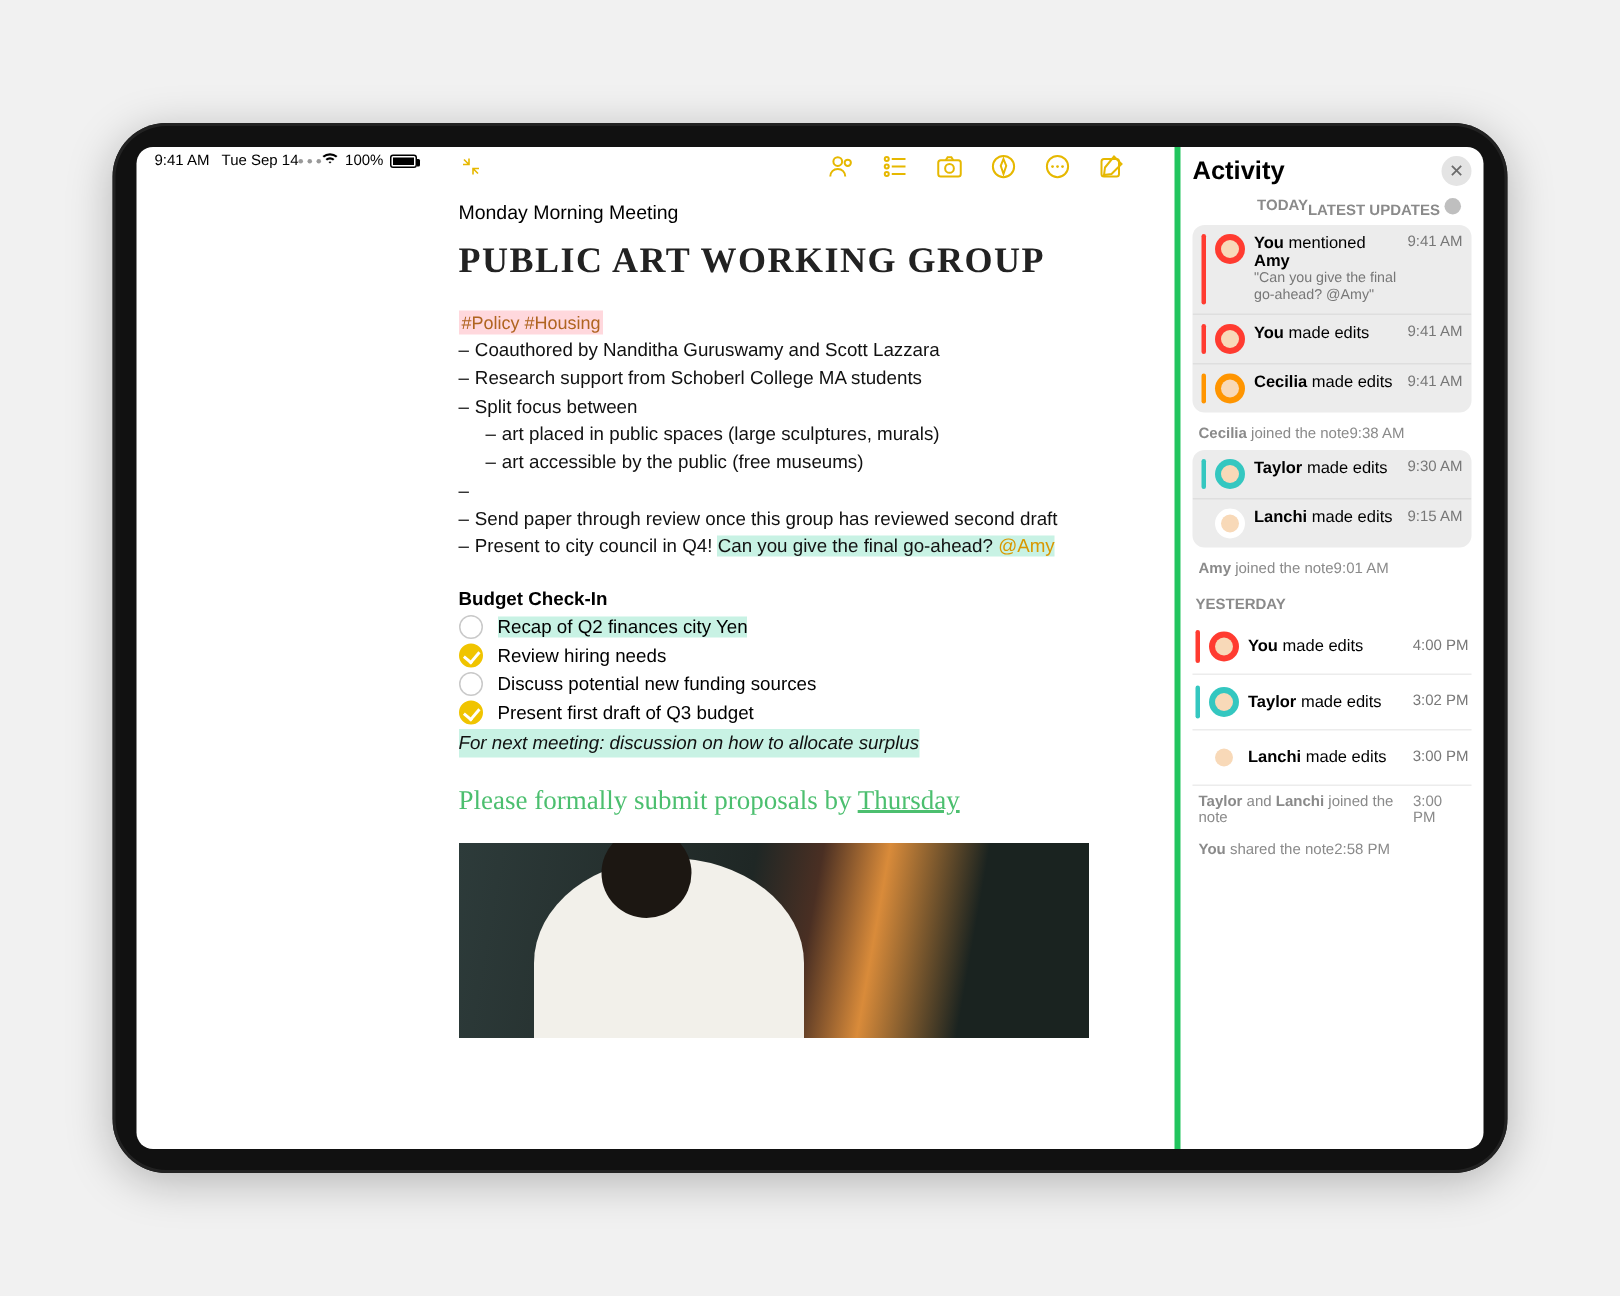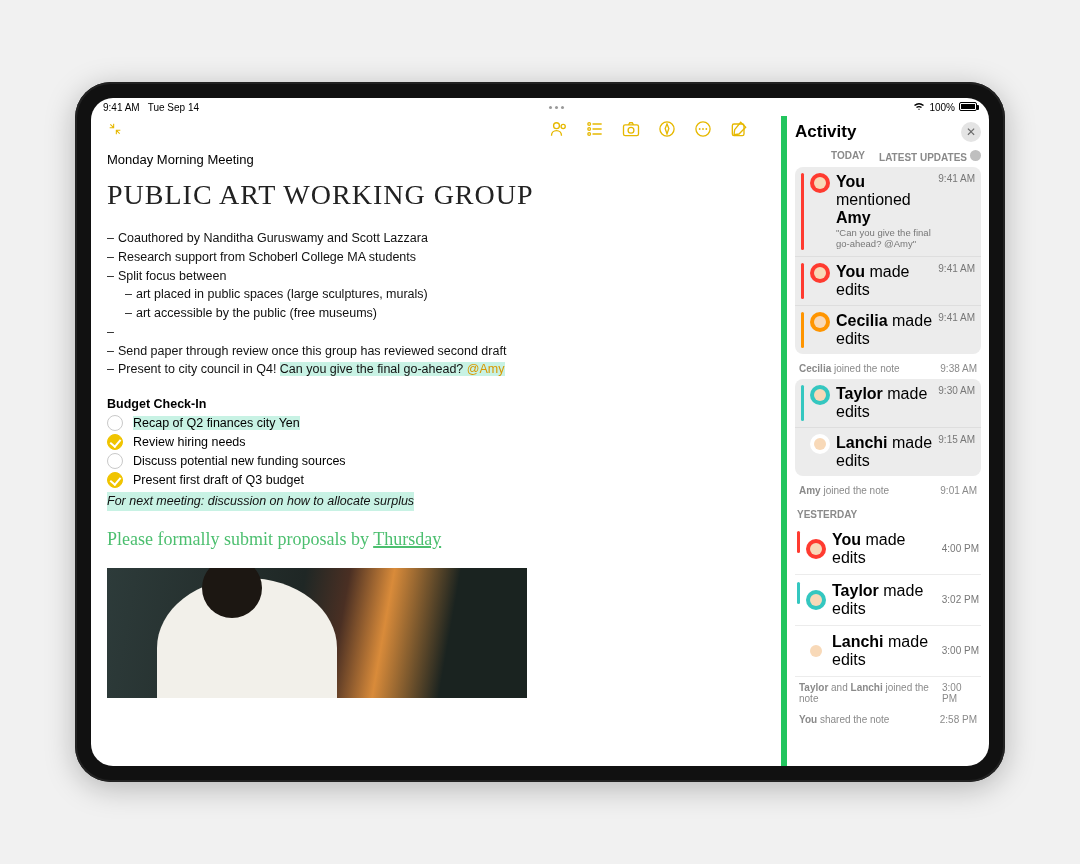--- a/index.html
+++ b/index.html
@@ -10,52 +10,52 @@
     width: 1080px; height: 864px;
   }
   .device {
     width: 930px; height: 700px;
     background: #111; border-radius: 36px;
     padding: 16px; box-shadow: 0 6px 30px rgba(0,0,0,.25), inset 0 0 0 2px #222;
     position: relative;
   }
   .screen {
     width: 100%; height: 100%;
-    background: #fff; border-radius: 22px;
-    overflow: hidden; display: flex; flex-direction: column;
+    background: #fff; border-radius: 11px;
+    overflow: hidden; display: flex; flex-direction: row;
   }
   .statusbar {
     height: 18px; font-size: 10px; color: #000;
     display: flex; justify-content: space-between; align-items: center;
     padding: 0 12px;
   }
   .status-left { display: flex; gap: 8px; }
-  .status-right { display: flex; gap: 4px; align-items: flex-start; }
+  .status-right { display: flex; gap: 4px; align-items: center; }
   .dots { display: flex; gap: 3px; }
   .dot { width: 3px; height: 3px; background: #999; border-radius: 50%; }
   .content {
     flex: 1; display: flex; min-height: 0;
   }
   .note-area {
     flex: 1; padding: 0 32px 0 16px; overflow: hidden;
-    border-right: 6px solid #22c55e;
+    border-right: 4px solid #22c55e;
   }
   .toolbar {
     display: flex; justify-content: space-between; align-items: center;
     height: 30px; margin-bottom: 6px;
   }
   .toolbar-right { display: flex; gap: 16px; }
   .toolbar svg { width: 20px; height: 20px; }
   .collapse-icon svg { width: 16px; height: 16px; }
   .yel { stroke: #e6b800; fill: none; stroke-width: 1.6; }
   .note-title { font-size: 13px; margin-bottom: 12px; color:#000; }
   .hand-title {
     font-family: "Comic Sans MS", "Marker Felt", cursive;
-    font-size: 28px; letter-spacing: 1px;
-    text-transform: uppercase; font-weight: 400; color:#222;
+    font-size: 24px; letter-spacing: 1px;
+    text-transform: uppercase; font-weight: 700; color:#222;
     margin-bottom: 18px;
   }
   .tag { background: #ffd8dd; color:#b06420; font-size: 12px; padding: 1px 2px; }
   .h2 { font-weight: 700; font-size: 12.5px; margin-top: 18px; margin-bottom: 4px; }
   .body, .li { font-size: 12.5px; line-height: 1.5; color:#111; }
   .li { display: flex; }
   .dash { margin-right: 4px; }
   .indent { margin-left: 18px; }
   .hl-blue { background: #cfe9ff; }
   .hl-teal { background: #c8f2e4; }
@@ -85,42 +85,42 @@
     width:60px; height:60px; border-radius:50%; background:#1c1712;
   }
   
   .activity {
     width: 202px; padding: 6px 8px 0 8px; font-size: 12px; color:#000;
     display: flex; flex-direction: column;
   }
   .act-head { display:flex; justify-content:space-between; align-items:center; margin-bottom:8px; }
   .act-title { font-size: 17px; font-weight: 700; }
   .close-btn { width:20px; height:20px; border-radius:50%; background:#e4e4e4; display:flex; align-items:center; justify-content:center; font-size:12px; color:#6b6b6b; }
-  .act-sub { display:flex; justify-content:space-between; font-size:10px; color:#8a8a8a; margin-bottom:4px; font-weight:600;margin-left:36px; }
+  .act-sub { display:flex; justify-content:center; font-size:10px; color:#8a8a8a; margin-bottom:4px; font-weight:600;margin-left:36px; }
   .act-sub .badge { width:11px; height:11px; background:#bfbfbf; border-radius:50%; display:inline-block; margin-left:3px; }
   .group { border-radius:8px; overflow:hidden; margin-bottom:4px; }
   .group.gray { background:#ececec; }
   .entry { display:flex; align-items:flex-start; gap:6px; padding:6px 6px; position:relative; }
   .entry + .entry { border-top: .5px solid rgba(0,0,0,.06); }
   .bar { width:3px; align-self:stretch; border-radius:2px; }
   .bar.r { background:#ff3b30; }
   .bar.o { background:#ff9500; }
   .bar.cy { background:#34c7c0; }
   .avatar { width:20px; height:20px; border-radius:50%; flex-shrink:0; display:flex; align-items:center; justify-content:center; font-size:11px; }
   .av-red { background:#ff3b30; }
   .av-or  { background:#ff9500; }
   .av-cy  { background:#34c7c0; }
   .av-pk  { background:#fff; }
   .av-face { width:12px; height:12px; background:#f8d9b8; border-radius:50%; }
   .entry-body { flex:1; }
-  .entry-line { font-size: 16px; }
+  .entry-line { font-size: 11px; }
   .entry-line b { font-weight:600; }
   .entry-sub { font-size: 9.5px; color:#777; line-height:1.2; }
   .entry-time { font-size: 10px; color:#777; flex-shrink:0; }
-  .meta-line { display:flex; justify-content:space-between; font-size:10px; color:#8a8a8a; padding:5px 4px; }
+  .meta-line { display:flex; font-size:10px; color:#8a8a8a; padding:5px 4px; }
   .section-label { font-size:10px; color:#8a8a8a; font-weight:600; margin:8px 0 4px 2px; }
   .rowplain { display:flex; align-items:center; gap:6px; padding:7px 2px; border-bottom:.5px solid #ececec; }
   .emoji { font-size:12px; }
   .battery { width:18px; height:9px; border:1px solid #000; border-radius:2px; position:relative; }
   .battery::after { content:""; position:absolute; right:-3px; top:2px; width:2px; height:5px; background:#000; border-radius:0 1px 1px 0; }
   .battery::before { content:""; position:absolute; left:1px; top:1px; right:1px; bottom:1px; background:#000; }
 </style>
 </head>
 <body>
 
@@ -189,20 +189,21 @@
             <span><svg viewBox="0 0 24 24">
                   <rect class="yel" x="4" y="6" width="14" height="14" rx="2"></rect>
                   <path class="yel" d="M14 4l6 6-8 8-6 .8.8-6z"></path>
                 </svg></span>
           </div>
         </div>
 
         <div class="note-title">Monday Morning Meeting</div>
         <div class="hand-title">Public Art Working Group</div>
 
+        <div><span class="tag">#Policy #Housing</span></div>
 
         <div class="li">
             <span class="dash">–</span>
             <span>Coauthored by Nanditha Guruswamy and Scott Lazzara</span>
           </div>
         <div class="li">
             <span class="dash">–</span>
             <span>Research support from Schoberl College MA students</span>
           </div>
         <div class="li">

